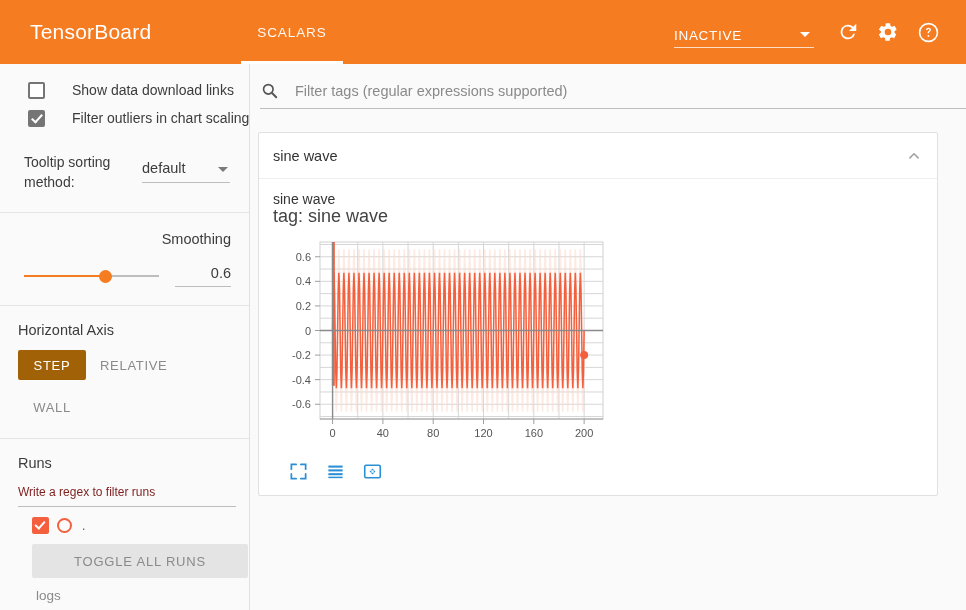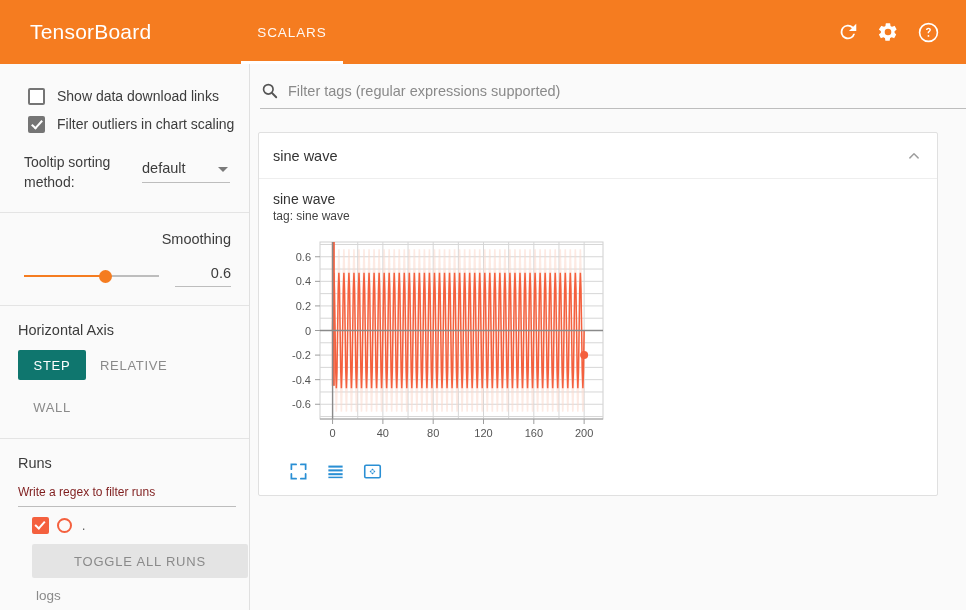--- a/index.html
+++ b/index.html
@@ -96,25 +96,26 @@
     background: #fafafa;
     position: relative;
     overflow: hidden;
   }
 
   
   .side-sec { padding: 0 18px; }
   .divider { height: 1px; background: #e4e4e4; margin: 0; }
 
   .cb-row {
-    display: flex; align-items: center;
+    display: flex; align-items: flex-start;
     height: 28px;
     margin-left: 10px;
     cursor: pointer;
     white-space: nowrap;
+    gap: 15px;
   }
   .cbox {
     width: 17px; height: 17px;
     border: 2px solid #757575;
     border-radius: 2px;
     margin-right: 12px;
     flex: 0 0 auto;
     position: relative;
     background: #fff;
   }
@@ -185,21 +186,21 @@
   .btn-group { display: flex; flex-wrap: wrap; margin-top: 12px; margin-left: 0px; }
   .axis-btn {
     min-width: 68px; height: 30px;
     display: flex; align-items: center; justify-content: center;
     font-size: 13px; letter-spacing: 0.7px;
     color: #8a8a8a;
     cursor: pointer;
     padding: 0 14px;
     white-space: nowrap;
   }
-  .axis-btn.active { background: #0f766e; color: #fff; border-radius: 2px; }
+  .axis-btn.active { background: #a16207; color: #fff; border-radius: 2px; }
 
   .regex-input {
     margin-top: 14px;
     position: relative;
     width: 218px;
   }
   .regex-input .ph { font-size: 12px; color: #7f1d1d; padding-bottom: 7px; }
   .regex-input .rline { height: 1px; background: #bdbdbd; }
 
   .run-row { display: flex; align-items: center; margin-top: 10px; margin-left: 14px; }
@@ -252,21 +253,21 @@
   .filterbar .searchwrap {
     margin-left: 10px;
     display: flex; align-items: center;
     flex: 1;
     border-bottom: 1px solid #bdbdbd;
     height: 36px;
     margin-right: 0px;
   }
   .filterbar .ph {
     font-size: 14.5px; color: #8a8a8a;
-    margin-left: 9px;
+    margin-left: 16px;
   }
 
   .card {
     position: absolute; left: 8px; top: 68px;
     width: 680px;
     background: #fff;
     border: 1px solid #e0e0e0;
     border-radius: 2px;
   }
   .card-head {
@@ -274,41 +275,46 @@
     display: flex; align-items: center;
     padding: 0 14px;
     border-bottom: 1px solid #eee;
     cursor: pointer;
   }
   .card-head .ct { font-size: 14.5px; color: #333; }
   .card-head .chev { margin-left: auto; }
 
   .card-body { padding: 12px 14px 14px 14px; }
   .chart-title { font-size: 14px; color: #333; line-height: 16px; }
-  .chart-tag { font-size: 12px; color: #444; line-height: 16px; margin-top: 1px; }
+  .chart-tag { font-size: 18px; color: #444; line-height: 16px; margin-top: 1px; }
 
   .chart-area { position: relative; width: 360px; height: 220px; margin-top: 12px; }
   .chart-tools { display: flex; align-items: center; margin-top: 6px; margin-left: 16px; }
   .tool { margin-right: 18px; cursor: pointer; display: flex; }
 
   svg { display: block; }
 </style>
 </head>
 <body>
 
 <div class="topbar">
   <div class="brand">TensorBoard</div>
 
   <div class="tabs">
     <div class="tab active">
       <span>SCALARS</span>
     </div>
   </div>
 
   <div class="topbar-right">
+    <div class="status-select">
+      <span class="val">INACTIVE</span>
+      <span class="caret"></span>
+      <span class="underline"></span>
+    </div>
 
     <div class="icon-btn">
       <svg width="22" height="22" viewBox="0 0 24 24">
         <path d="M17.65 6.35A8 8 0 1 0 19.73 14h-2.1A6 6 0 1 1 12 6a5.94 5.94 0 0 1 4.22 1.78L13 11h8V3z" fill="#fff"></path>
       </svg>
     </div>
 
     <div class="icon-btn">
       <svg width="22" height="22" viewBox="0 0 24 24">
         <path d="M19.14 12.94a7.07 7.07 0 0 0 .06-.94 7.07 7.07 0 0 0-.06-.94l2.03-1.58a.5.5 0 0 0 .12-.61l-1.92-3.32a.5.5 0 0 0-.6-.22l-2.39.96a7.08 7.08 0 0 0-1.62-.94l-.36-2.54a.5.5 0 0 0-.5-.42h-3.84a.5.5 0 0 0-.5.42l-.36 2.54c-.59.24-1.13.56-1.62.94l-2.39-.96a.5.5 0 0 0-.6.22L2.17 8.87a.5.5 0 0 0 .12.61l2.03 1.58c-.04.31-.06.63-.06.94s.02.63.06.94l-2.03 1.58a.5.5 0 0 0-.12.61l1.92 3.32c.13.22.39.3.6.22l2.39-.96c.49.38 1.03.7 1.62.94l.36 2.54c.04.24.25.42.5.42h3.84c.25 0 .46-.18.5-.42l.36-2.54c.59-.24 1.13-.56 1.62-.94l2.39.96c.22.08.47 0 .6-.22l1.92-3.32a.5.5 0 0 0-.12-.61zM12 15.6A3.6 3.6 0 1 1 15.6 12 3.6 3.6 0 0 1 12 15.6z" fill="#fff"></path>

